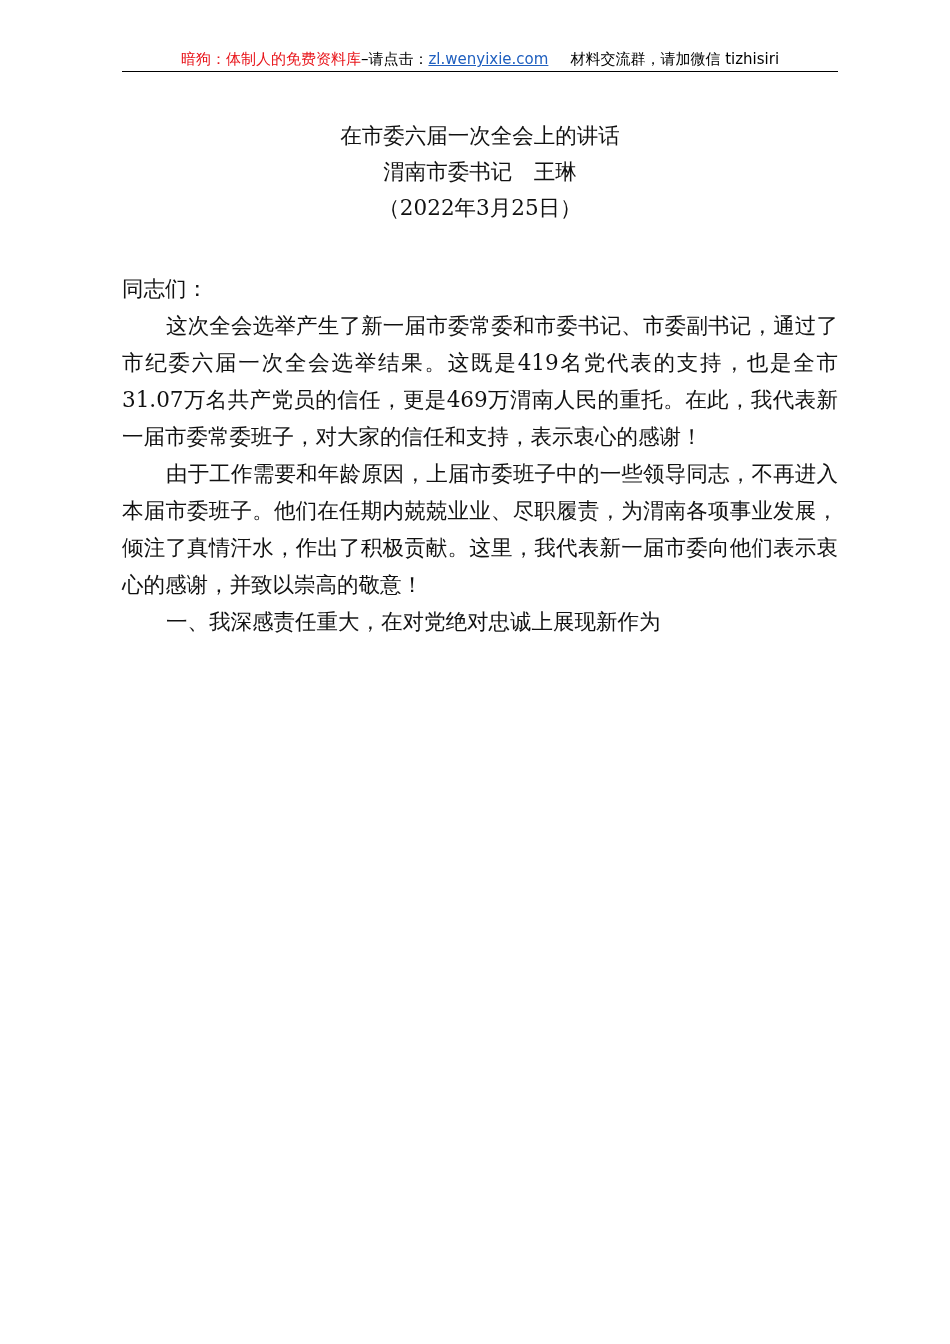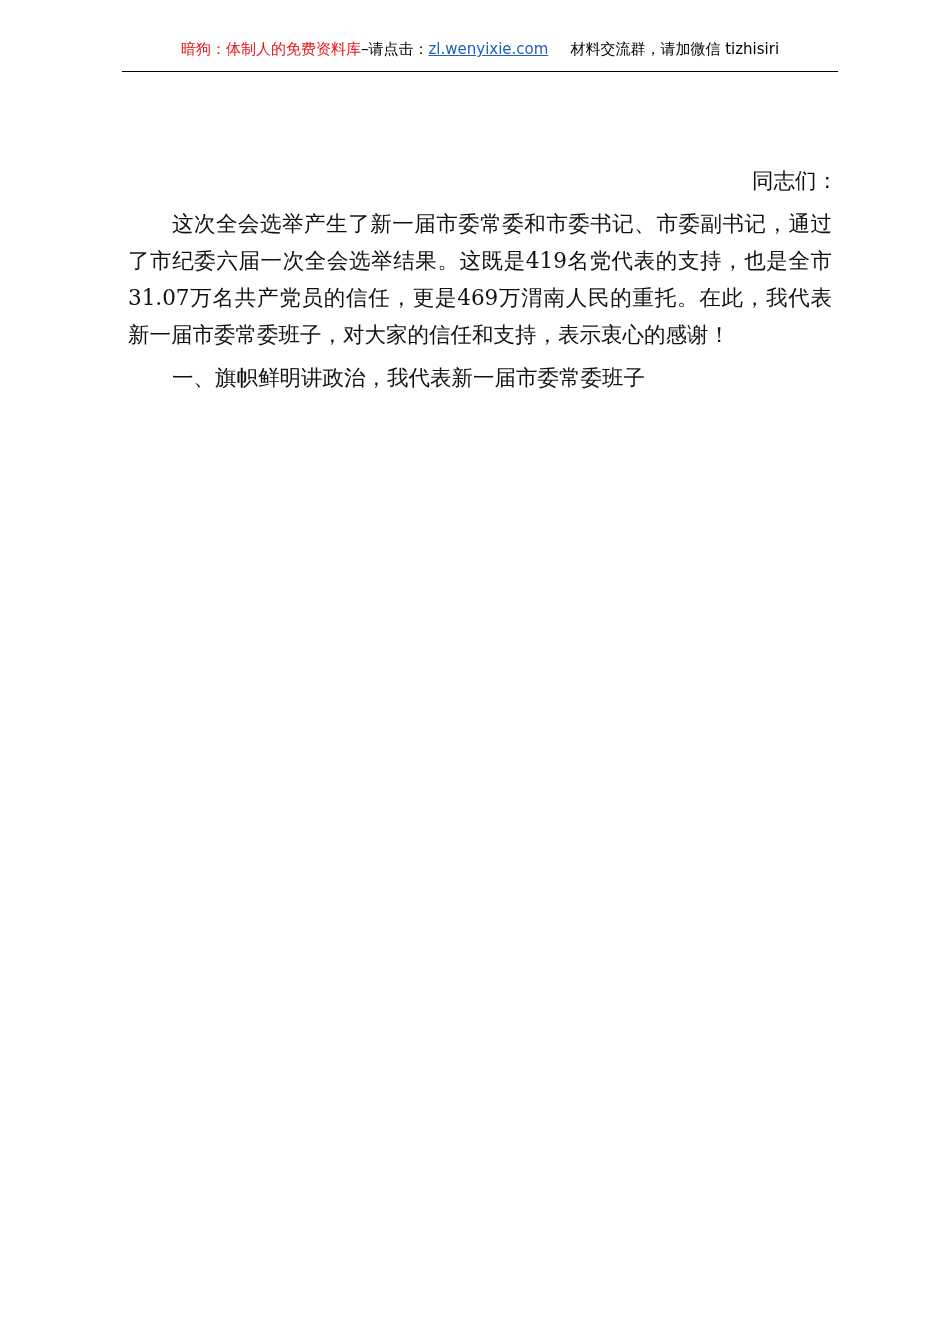--- a/index.html
+++ b/index.html
@@ -1,47 +1,53 @@
 <!DOCTYPE html>
 <html><head>
   <meta charset="utf-8">
   <style>
     html, body { margin: 0; padding: 0; background: #ffffff; }
     body { width: 950px; height: 1344px; position: relative; overflow: hidden; }
     .header {
-      position: absolute; left: 122px; top: 36px; width: 716px;
+      position: absolute; left: 122px; top: 46px; width: 716px;
       height: 26px; text-align: center;
       font-family: "DejaVu Sans", sans-serif; font-size: 15px;
       line-height: 26px; white-space: nowrap; color: #000;
     }
     .header .brand { color: #e8141a; }
     .header .link { color: #1f5fbf; text-decoration: underline; }
     .header .gap { display: inline-block; width: 22px; }
     .rule {
       position: absolute; left: 122px; top: 71px; width: 716px;
       height: 0; border-top: 1.5px solid #000;
     }
     .page {
       position: absolute; left: 122px; top: 118px; width: 716px;
       font-family: "DejaVu Serif", serif; color: #111;
       font-size: 21.5px;
     }
     .title-block { text-align: center; line-height: 36px; }
     .title-block div { height: 36px; }
-    .salutation { margin-top: 44px; line-height: 37px; text-align: right; }
+    .salutation { margin-top: 44px; line-height: 37px; }
     p.para {
-      margin: 6px; text-indent: 44px; line-height: 37px;
+      margin: 0; text-indent: 44px; line-height: 37px;
       text-align: justify; text-justify: inter-character;
     }
   </style>
 </head>
 <body>
 
 <div class="header">
   <span class="brand">暗狗：体制人的免费资料库</span><span>–请点击：</span><span class="link">zl.wenyixie.com</span><span class="gap"></span><span>材料交流群，请加微信 tizhisiri</span>
 </div>
 <div class="rule"></div>
 
 <div class="page">
+  <div class="title-block">
+    <div>在市委六届一次全会上的讲话</div>
+    <div>渭南市委书记　王琳</div>
+    <div>（2022年3月25日）</div>
+  </div>
   <div class="salutation">同志们：</div>
   <p class="para">这次全会选举产生了新一届市委常委和市委书记、市委副书记，通过了市纪委六届一次全会选举结果。这既是419名党代表的支持，也是全市31.07万名共产党员的信任，更是469万渭南人民的重托。在此，我代表新一届市委常委班子，对大家的信任和支持，表示衷心的感谢！</p>
-  <p class="para">一、旗帜鲜明讲政治，我代表新一届市委常委班子</p>
+  <p class="para">由于工作需要和年龄原因，上届市委班子中的一些领导同志，不再进入本届市委班子。他们在任期内兢兢业业、尽职履责，为渭南各项事业发展，倾注了真情汗水，作出了积极贡献。这里，我代表新一届市委向他们表示衷心的感谢，并致以崇高的敬意！</p>
+  <p class="para">一、我深感责任重大，在对党绝对忠诚上展现新作为</p>
 </div>
 
 </body></html>

